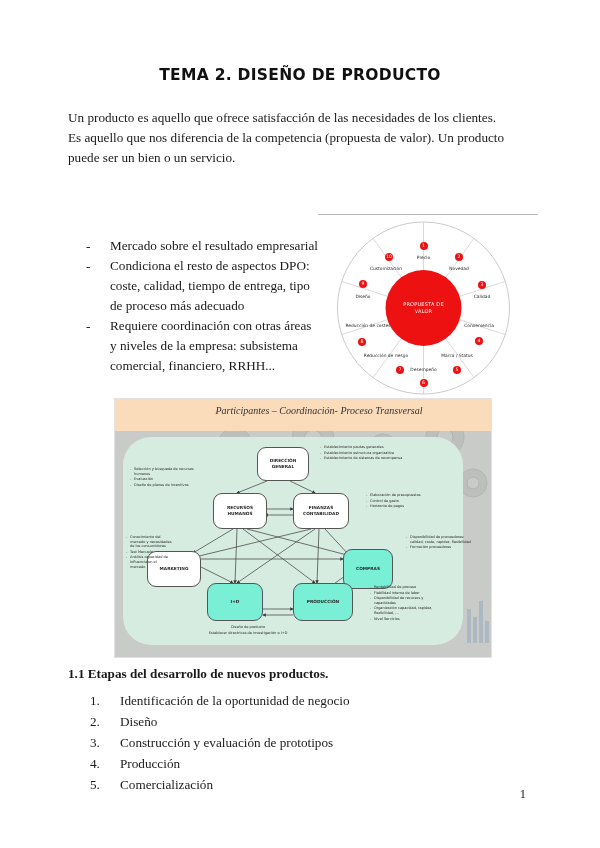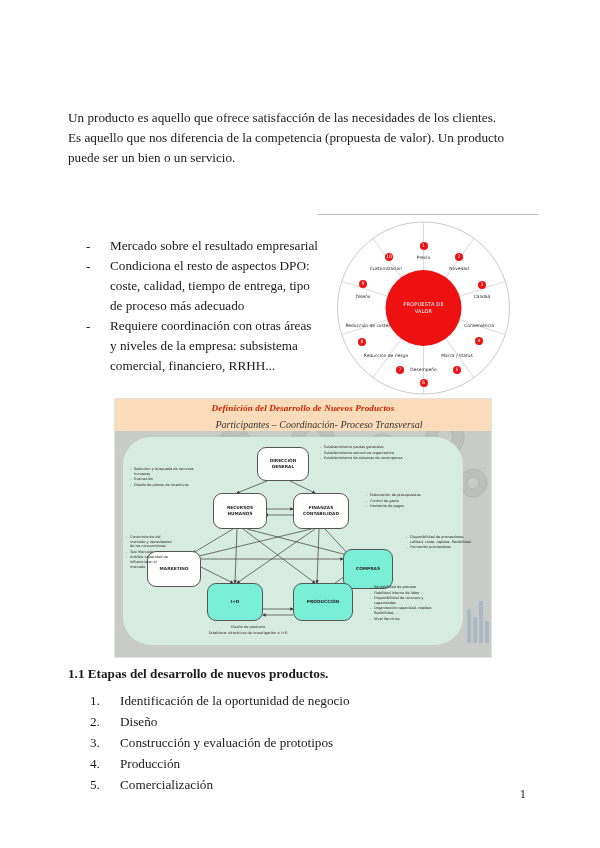--- a/index.html
+++ b/index.html
@@ -273,20 +273,21 @@
     bottom: 46px;
     font-size: 12.5px;
     color: #222;
   }
 </style>
 </head>
 <body>
 
 <div class="page">
 
+  <div class="doc-title">TEMA 2. DISEÑO DE PRODUCTO</div>
 
   <div class="intro">Un producto es aquello que ofrece satisfacción de las necesidades de los clientes. Es aquello que nos diferencia de la competencia (propuesta de valor). Un producto puede ser un bien o un servicio.</div>
 
 
   <div class="left-col">
     <ul class="dash-list">
       <li>
         <span class="dash">-</span>
         <span>Mercado sobre el resultado empresarial</span>
       </li>
@@ -357,21 +358,20 @@
       <div class="seg-label" style="left:37px; top:77px;">Diseño</div>
 
       <div class="seg-badge" style="left:63px; top:37px;">10</div>
       <div class="seg-label" style="left:60px; top:49px;">Customización</div>
     </div>
   </div>
 
   <div class="slide">
 
     <div class="slide-banner">
-      <div class="b1">Definición del Desarrollo de Nuevos Productos</div>
       <div class="b2">Participantes – Coordinación- Proceso Transversal</div>
     </div>
 
     <div class="slide-body">
 
       <svg class="gears" width="376" height="226" viewBox="0 0 376 226">
         <g fill="#b4b7b4" stroke="#9fa29f" stroke-width="1">
           <circle cx="120" cy="14" r="17"></circle>
           <circle cx="120" cy="14" r="7" fill="#c9cbc9"></circle>
           <circle cx="198" cy="8" r="21"></circle>

